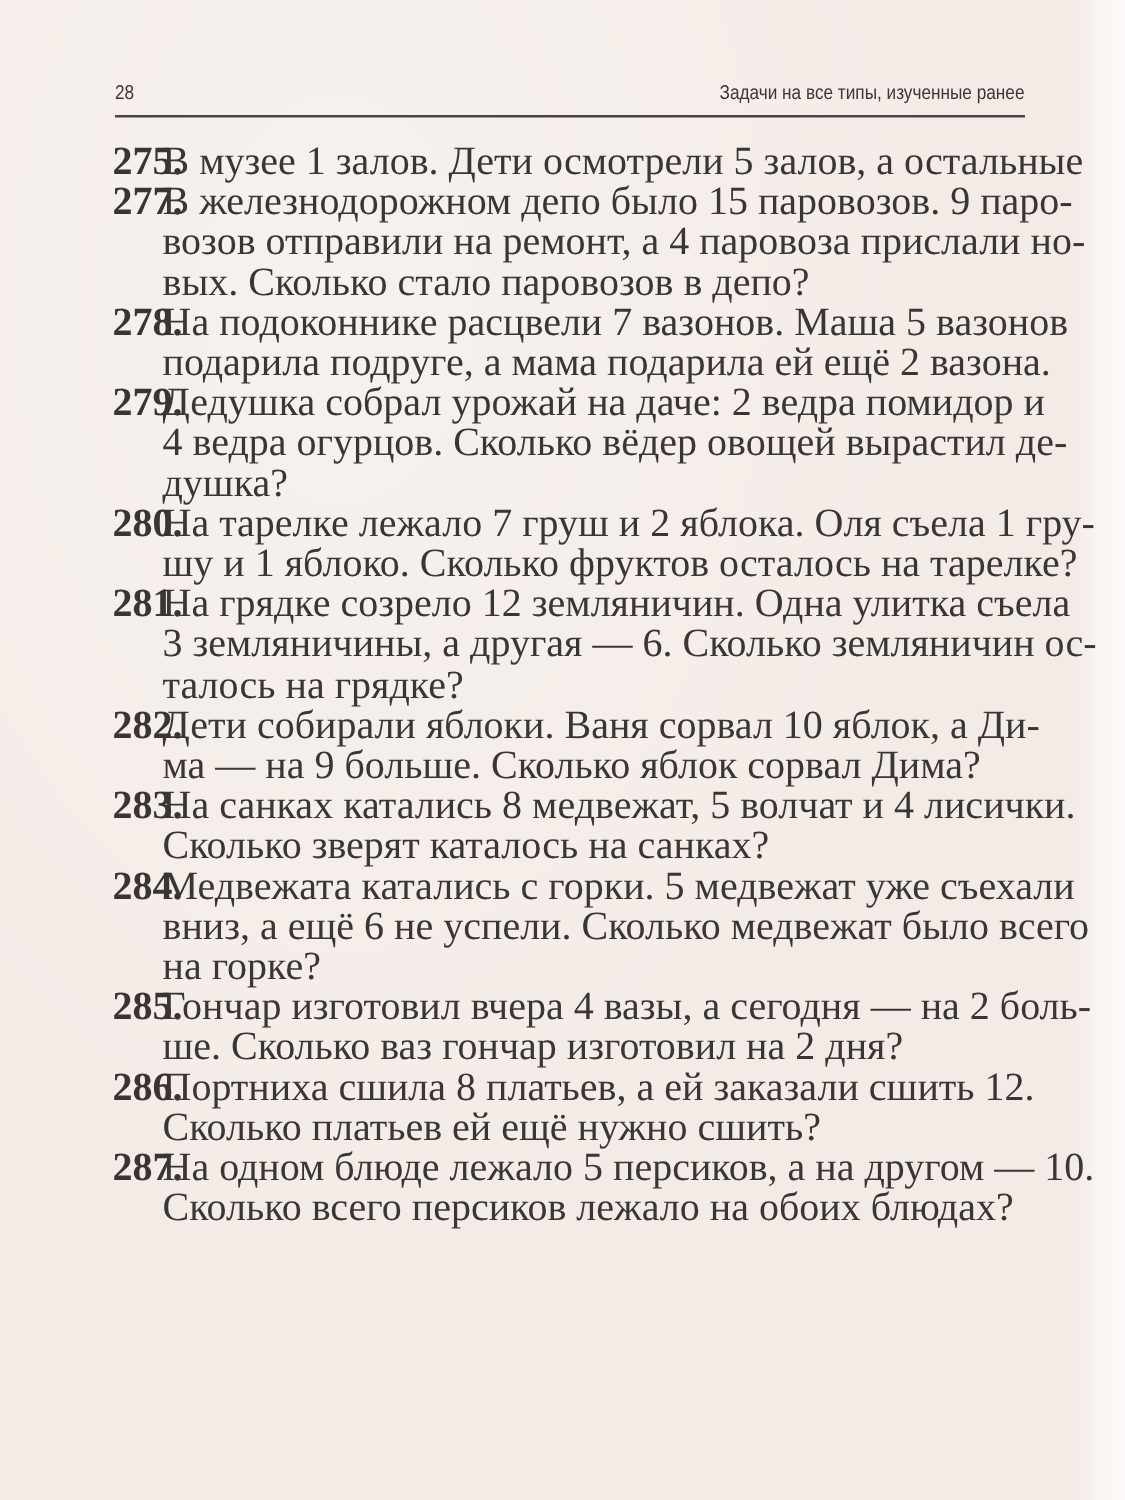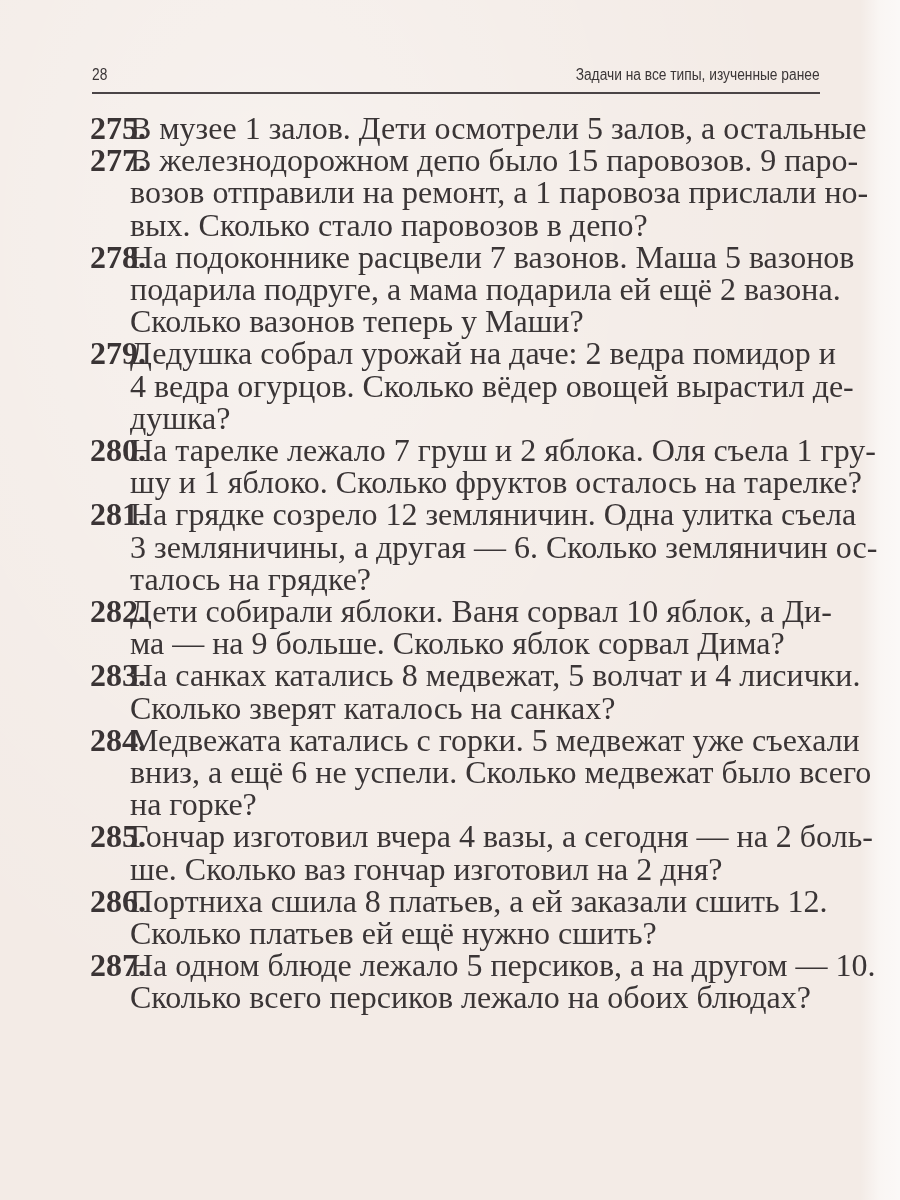--- a/index.html
+++ b/index.html
@@ -65,29 +65,28 @@
 
     <div class="problem">
       <span class="num">275.</span>
       <span class="line">В музее 1 залов. Дети осмотрели 5 залов, а остальные</span>
     </div>
 
 
     <div class="problem">
       <span class="num">277.</span>
       <span class="line">В железнодорожном депо было 15 паровозов. 9 паро-</span>
-      <span class="line">возов отправили на ремонт, а 1 паровоза прислали но-</span>
+      <span class="line">возов отправили на ремонт, а 4 паровоза прислали но-</span>
       <span class="line last">вых. Сколько стало паровозов в депо?</span>
     </div>
 
     <div class="problem">
       <span class="num">278.</span>
       <span class="line">На подоконнике расцвели 7 вазонов. Маша 5 вазонов</span>
       <span class="line">подарила подруге, а мама подарила ей ещё 2 вазона.</span>
-      <span class="line last">Сколько вазонов теперь у Маши?</span>
     </div>
 
     <div class="problem">
       <span class="num">279.</span>
       <span class="line">Дедушка собрал урожай на даче: 2 ведра помидор и</span>
       <span class="line">4 ведра огурцов. Сколько вёдер овощей вырастил де-</span>
       <span class="line last">душка?</span>
     </div>
 
     <div class="problem">

